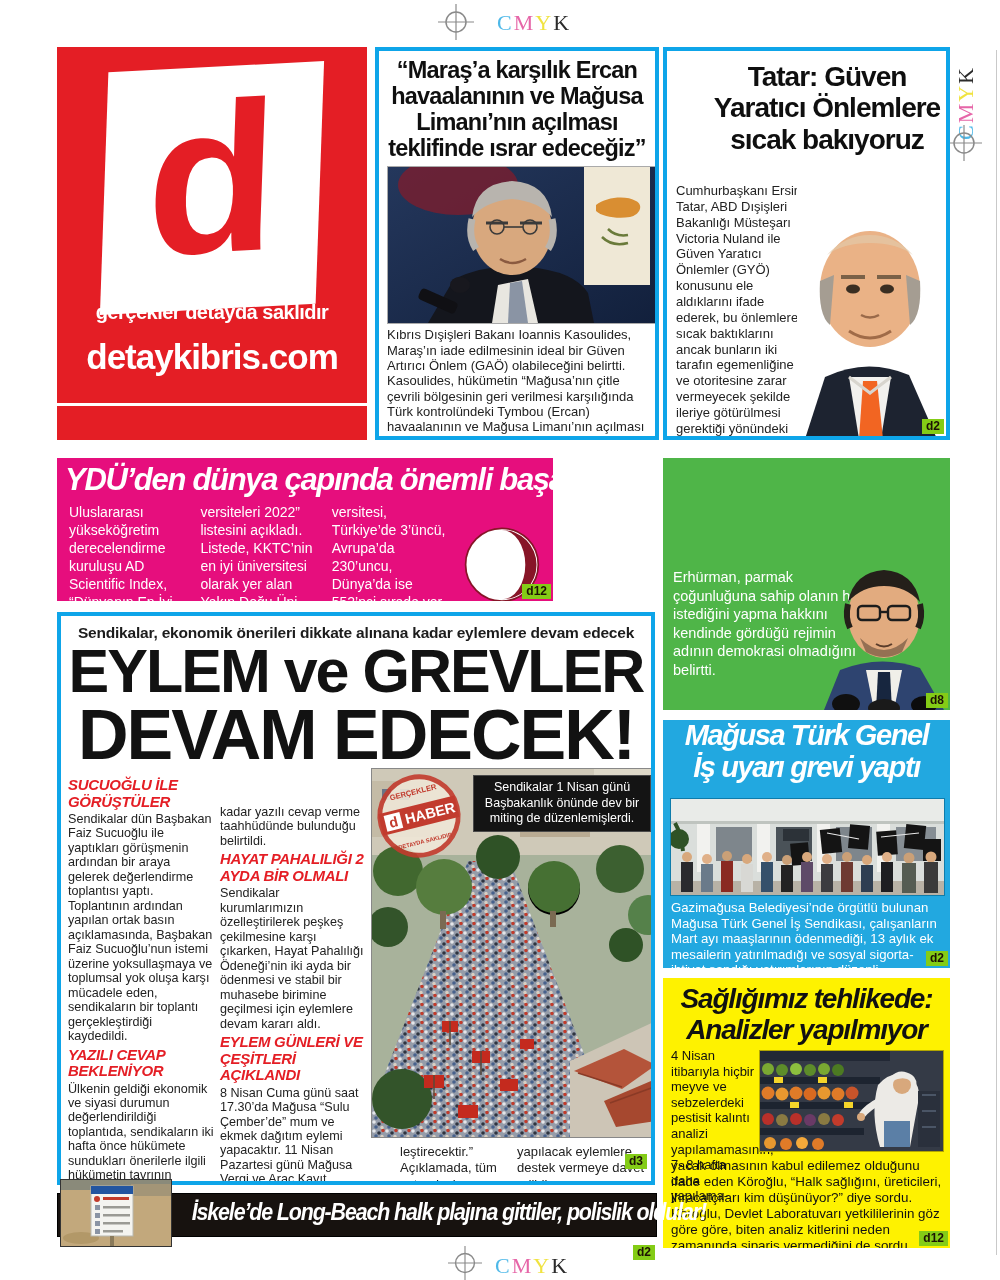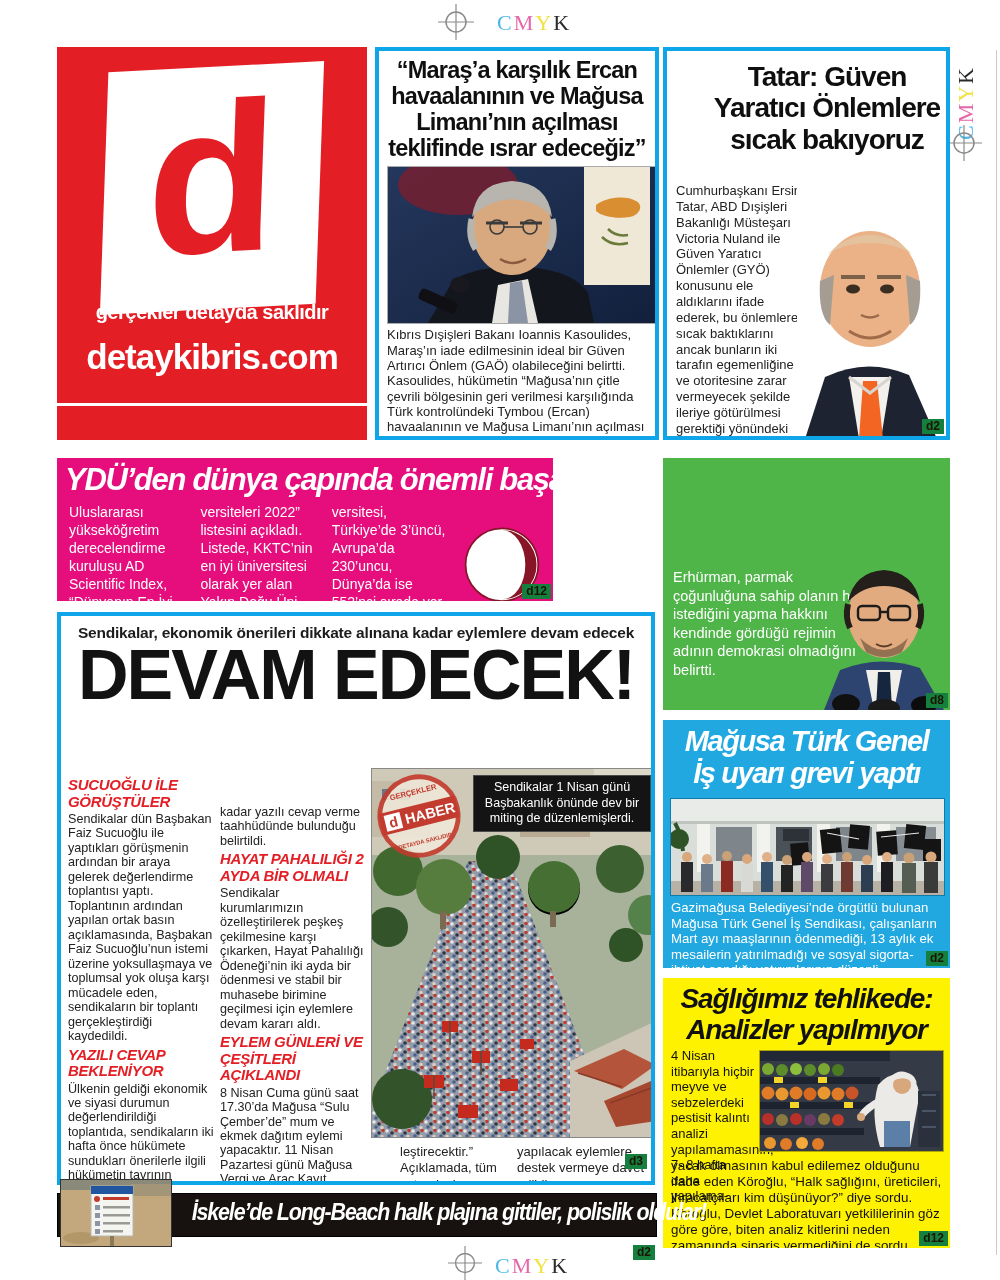--- a/index.html
+++ b/index.html
@@ -1,21 +1,21 @@
 <!DOCTYPE html>
 <html><head>
 <meta charset="utf-8">
 <style>
   html,body{margin:0;padding:0;background:#fff;}
   .page{position:relative;width:1000px;height:1280px;background:#fff;overflow:hidden;
         font-family:"Liberation Sans","DejaVu Sans",sans-serif;color:#1c1c1c;}
   .abs{position:absolute;box-sizing:border-box;}
   .frame{border:4px solid #0ea5e9;background:#fff;}
   .preline{white-space:pre-line;}
-  .page-ref{position:absolute;right:2px;bottom:2px;background:#15803d;color:#1d1304;
+  .page-ref{position:absolute;right:2px;bottom:2px;background:#84cc16;color:#1d1304;
             font-weight:bold;font-size:12px;line-height:15px;padding:0 4px;font-style:normal;}
   
   .masthead{left:57px;top:47px;width:310px;height:393px;background:#e41e25;}
   .logo-card{position:absolute;left:47px;top:20px;width:216px;height:242px;background:#fff;
              transform:rotate(-3deg) skewX(-5deg);display:flex;align-items:center;justify-content:center;}
   .logo-letter{color:#e41e25;font-size:212px;font-weight:800;line-height:1;margin-top:-18px;}
   .tagline{position:absolute;top:254px;left:0;width:100%;text-align:center;color:#fff;
            font-size:20px;font-weight:700;letter-spacing:-0.5px;}
   .site{position:absolute;top:290px;left:0;width:100%;text-align:center;color:#fff;
         font-size:35px;font-weight:800;letter-spacing:-1px;}
@@ -58,21 +58,21 @@
   .main .sub{color:#e41e25;font-style:italic;font-weight:900;font-size:15px;line-height:1.1;
              letter-spacing:-0.3px;margin:3px 0 2px;}
   .main .photo-wrap{position:absolute;left:310px;top:152px;width:284px;height:368px;border:1px solid #888;}
   .main .cap{position:absolute;top:528px;width:140px;font-size:13px;line-height:1.25;color:#222;}
   .main .capL{left:310px;margin-left:29px;} .main .capR{left:456px;}
   .overlay-cap{position:absolute;right:5px;top:6px;width:166px;background:#141414;border:1px solid #4a4a4a;
                color:#fff;font-size:12.5px;line-height:1.25;text-align:center;padding:4px 5px;}
   .stamp{position:absolute;left:4px;top:4px;width:86px;height:86px;transform:rotate(-14deg);}
   
   .mag{left:663px;top:720px;width:287px;height:248px;background:#22a8e0;overflow:hidden;}
-  .mag .hl{padding-top:6px;text-align:center;color:#fff;font-style:italic;font-weight:800;
+  .mag .hl{text-align:center;color:#fff;font-style:italic;font-weight:800;
            font-size:29px;line-height:1.1;letter-spacing:-1.4px;}
   .mag .photo{position:absolute;left:7px;top:78px;width:273px;height:96px;border:1px solid #0e7cab;}
   .mag .body{position:absolute;left:8px;top:180px;width:272px;color:#fff;font-size:13.2px;line-height:1.18;}
   
   .sag{left:663px;top:978px;width:287px;height:270px;background:#fef200;overflow:hidden;}
   .sag .hl{padding-top:6px;text-align:center;color:#111;font-style:italic;font-weight:800;
            font-size:28px;line-height:1.1;letter-spacing:-1.2px;}
   .sag .bleft{position:absolute;left:8px;top:70px;width:84px;font-size:13px;line-height:1.2;color:#111;}
   .sag .photo{position:absolute;left:96px;top:72px;width:183px;height:100px;border:1px solid #b3a600;}
   .sag .bfull{position:absolute;left:8px;top:180px;width:272px;font-size:13.4px;line-height:1.2;color:#111;}
@@ -229,20 +229,21 @@
         <ellipse cx="28" cy="146" rx="14" ry="10" fill="#101010"></ellipse>
         <ellipse cx="66" cy="150" rx="16" ry="9" fill="#1a1a1a"></ellipse>
         <ellipse cx="106" cy="147" rx="13" ry="9" fill="#0c0c0c"></ellipse>
       </g>
     </svg>
     <div class="page-ref">d8</div>
   </section>
 
   <section class="abs frame main">
     <div class="kicker">Sendikalar, ekonomik önerileri dikkate alınana kadar eylemlere devam edecek</div>
+    <div class="h1">EYLEM ve GREVLER</div>
     <div class="h2">DEVAM EDECEK!</div>
 
     <div class="col col1">
       <div class="sub">SUCUOĞLU İLE GÖRÜŞTÜLER</div>
       <div>Sendikalar dün Başbakan Faiz Sucuoğlu ile yaptıkları görüşmenin ardından bir araya gelerek değerlendirme toplantısı yaptı. Toplantının ardından yapılan ortak basın açıklamasında, Başbakan Faiz Sucuoğlu’nun istemi üzerine yoksullaşmaya ve toplumsal yok oluşa karşı mücadele eden, sendikaların bir toplantı gerçekleştirdiği kaydedildi.</div>
       <div class="sub">YAZILI CEVAP BEKLENİYOR</div>
       <div>Ülkenin geldiği ekonomik ve siyasi durumun değerlendirildiği toplantıda, sendikaların iki hafta önce hükümete sundukları önerilerle ilgili hükümetin tavrının sorgulandığı, başbakanın sendikaların önerilerine ileriki perşembe gününe</div>
     </div>
     <div class="col col2">
       <div>kadar yazılı cevap verme taahhüdünde bulunduğu belirtildi.</div>

